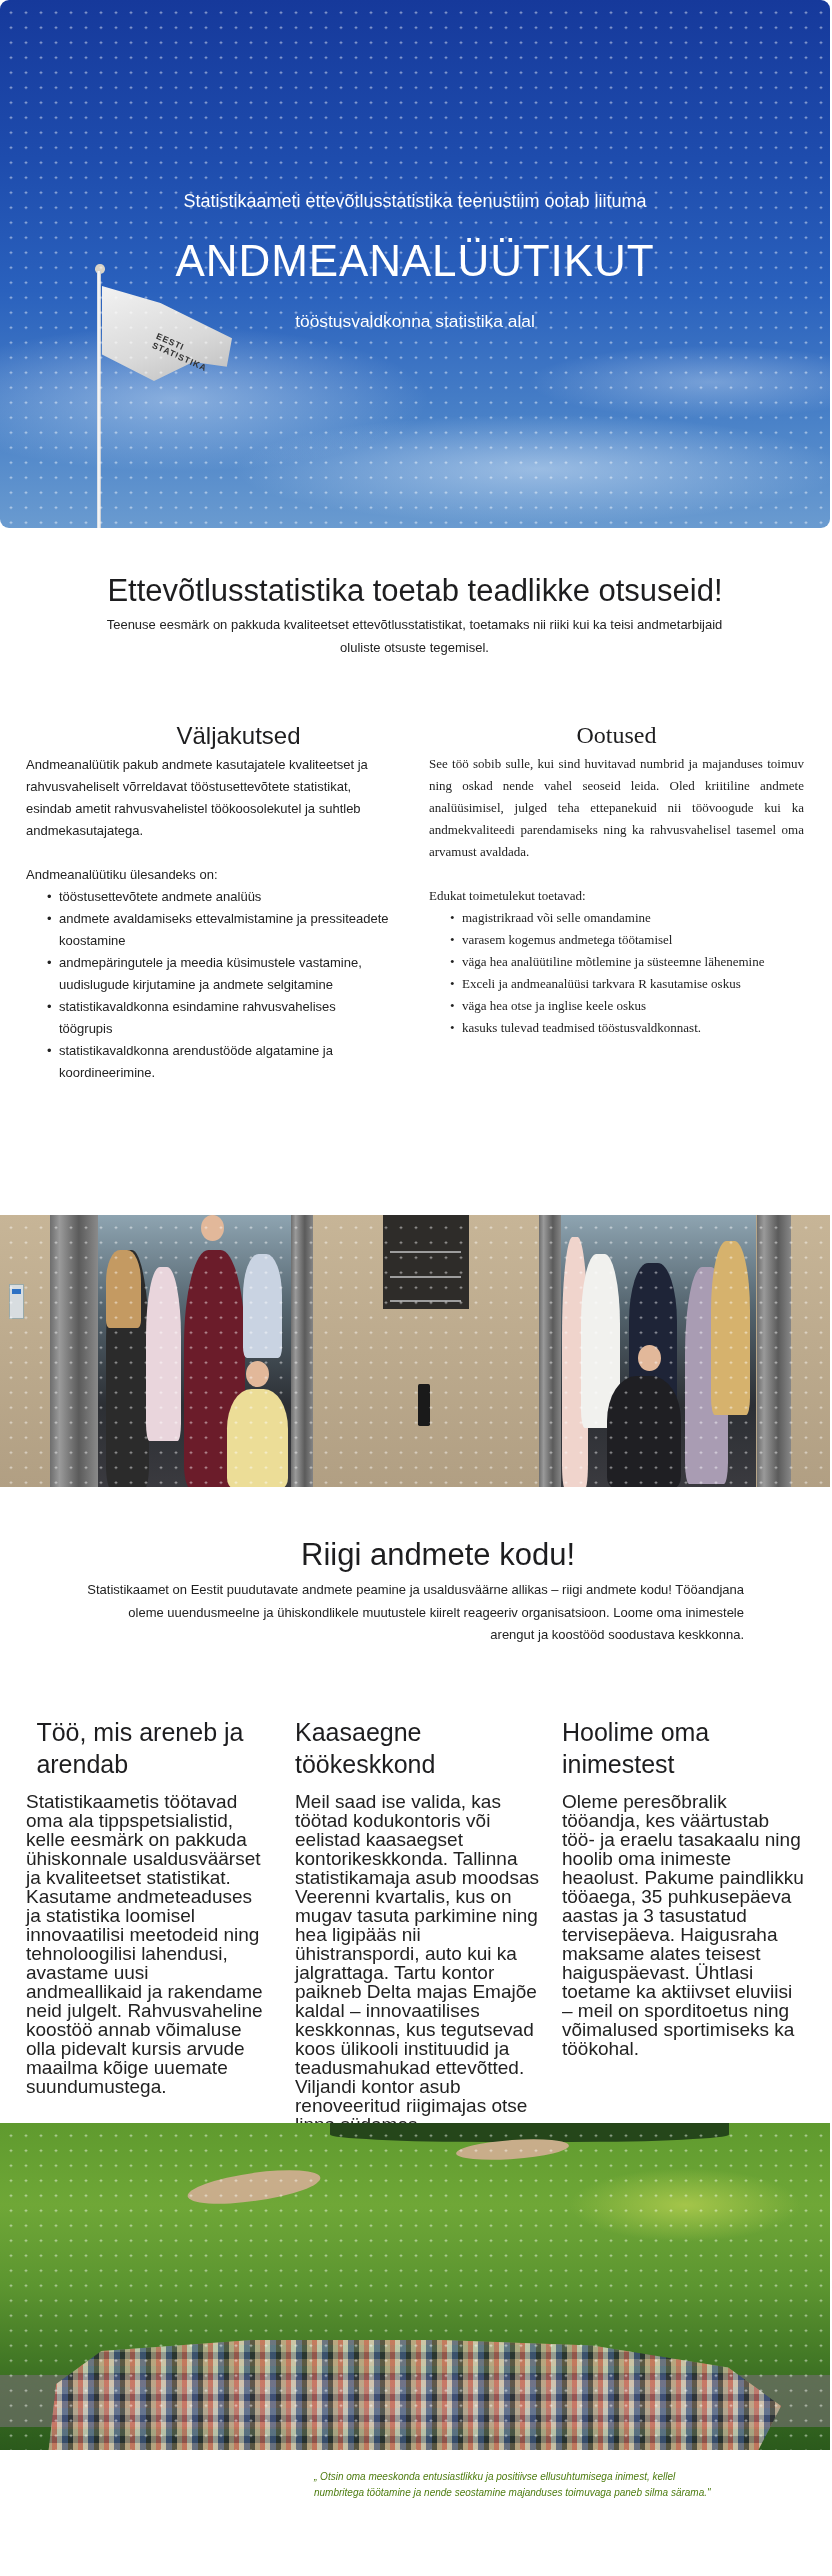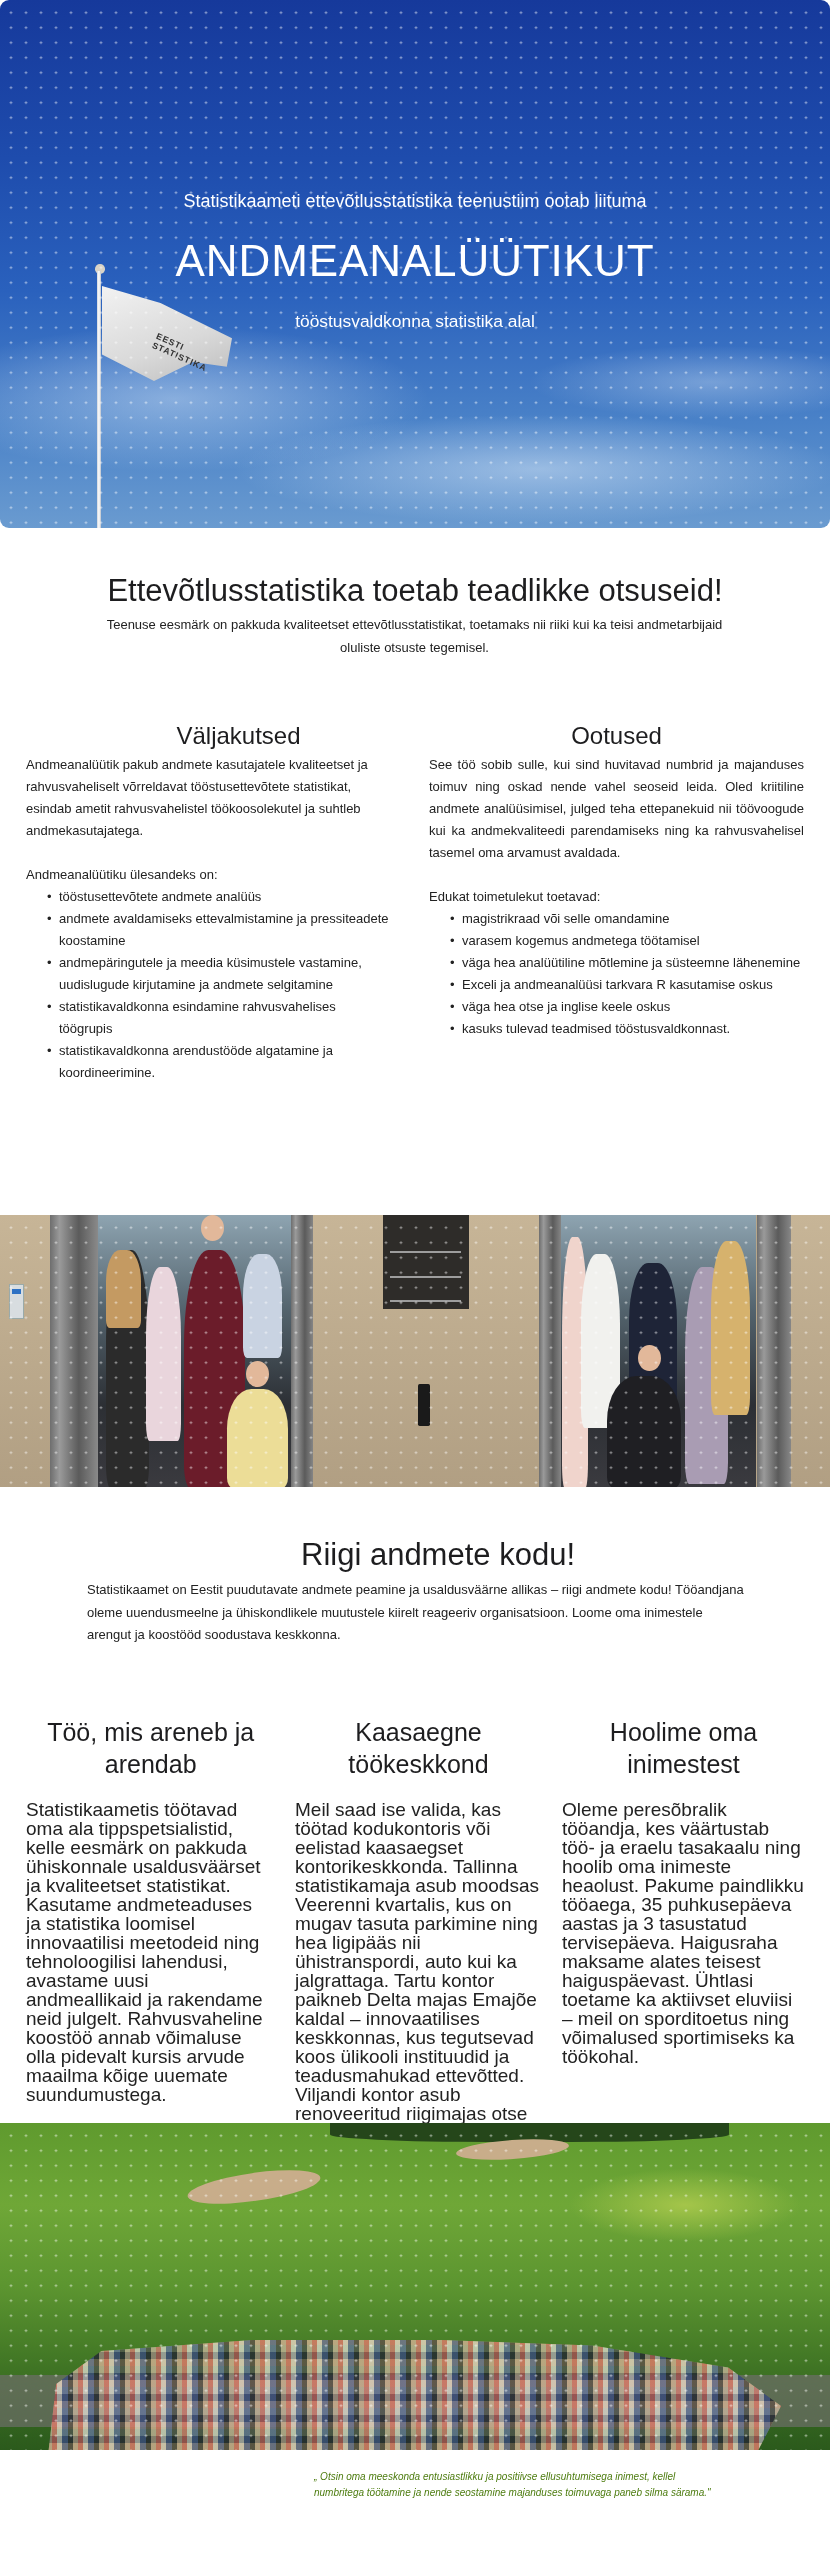--- a/index.html
+++ b/index.html
@@ -46,44 +46,44 @@
 
   
   .col2 { position: absolute; top: 722px; }
   .col2 h2 { font-size: 24px; font-weight: normal; text-align: center; color: #1d1d1f; margin-bottom: 3.5px; }
   .col2 p, .col2 li { font-size: 13px; line-height: 22px; color: #222; }
   .col2 ul { list-style: none; padding-left: 33px; }
   .col2 li { position: relative; }
   .col2 li::before { content: "•"; position: absolute; left: -12px; }
   .col-left { left: 26px; width: 364px; }
   .col-left h2 { padding-left: 61px; }
-  .col-right { left: 429px; width: 375px; }
+  .col-right { left: 429px; width: 375px; font-family: Liberation Serif, serif; }
   .col-right p.just, .col-right li.just { text-align: justify; }
   .gap { height: 22px; }
 
   
   .photo1 { position: absolute; top: 1215px; left: 0; width: 830px; height: 272px; overflow: hidden; background: #b7a68a; }
   .wall { position: absolute; top: 0; height: 100%; background: linear-gradient(180deg,#c7b597,#b19f83); }
   .door { position: absolute; top: 0; height: 100%; background: linear-gradient(90deg,#6e6e6e,#9a9a9a 20%,#5b5b5b 60%,#8a8a8a); }
   .cabin { position: absolute; top: 0; height: 100%; background: linear-gradient(180deg,#8ea4b1 0%,#53636d 35%,#2c2f34 70%,#3a3a3f 100%); }
   .person { position: absolute; border-radius: 40% 40% 10% 10%; }
   .head { position: absolute; width: 22.6px; height: 26px; border-radius: 50%; background: #e2b89a; }
   .sign { position: absolute; left: 383px; top: 0; width: 86px; height: 94px; background: #2e2c29; }
   .sign i { display: block; position: absolute; left: 7px; height: 1.7px; width: 71px; background: #9d9d9d; }
   .btnpanel { position: absolute; left: 418px; top: 169px; width: 12px; height: 42px; background: #1a1a1a; border-radius: 1.7px; }
   .reader { position: absolute; left: 8.7px; top: 69px; width: 15.6px; height: 35px; background: #d8dde0; border: 0.9px solid #9aa; }
   .reader::after { content: ""; position: absolute; left: 2.6px; top: 4.3px; width: 8.7px; height: 4.3px; background: #2f72c4; }
 
   
   .home-title { position: absolute; top: 1537px; left: 0; width: 830px; text-align: center; font-size: 31px; color: #1d1d1f; margin-left: 23px; }
-  .home-text { position: absolute; top: 1579px; left: 87px; width: 657px; text-align: left; font-size: 13px; line-height: 22.6px; color: #222; }
+  .home-text { position: absolute; top: 1579px; left: 87px; width: 657px; text-align: right; font-size: 13px; line-height: 22.6px; color: #222; }
 
   
   .col3 { position: absolute; top: 1716px; }
-  .col3 h2 { font-size: 25px; font-weight: normal; text-align: center; line-height: 32px; color: #1d1d1f; margin-bottom: 20px; }
+  .col3 h2 { font-size: 25px; font-weight: normal; line-height: 32px; color: #1d1d1f; margin-bottom: 12px; }
   .col3 p { font-size: 19px; line-height: 19px; color: #222; }
   .c3a { left: 26px; width: 239px; }
   .c3a h2 { padding-left: 10.4px; }
   .c3b { left: 295px; width: 247px; }
   .c3c { left: 562px; width: 243px; }
 
   
   .photo2 { position: absolute; top: 2123px; left: 0; width: 830px; height: 327px; overflow: hidden;
     background:
       radial-gradient(ellipse 165px 52px at 685px 82px, #a4c54a, transparent 70%),

